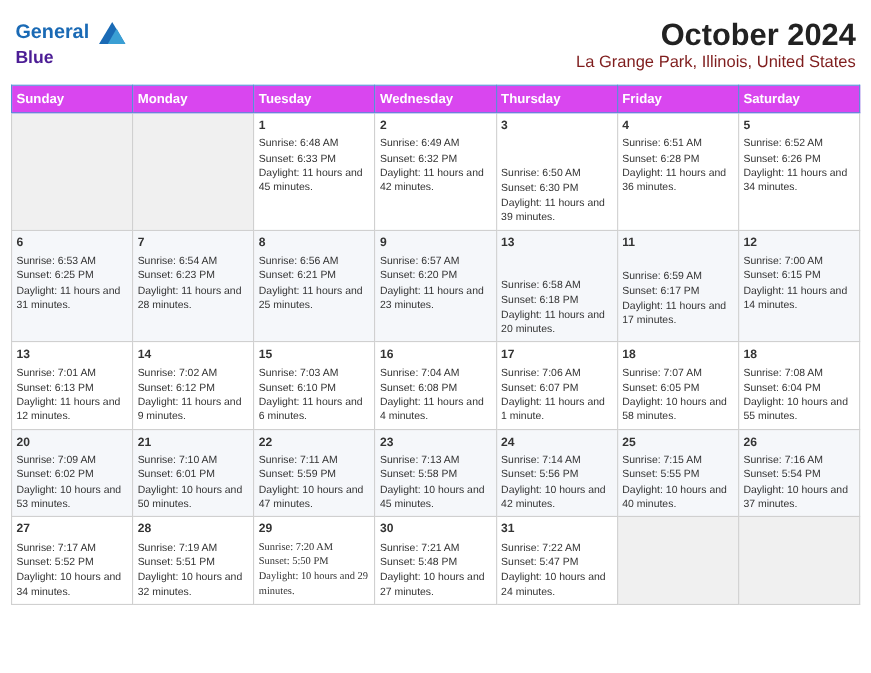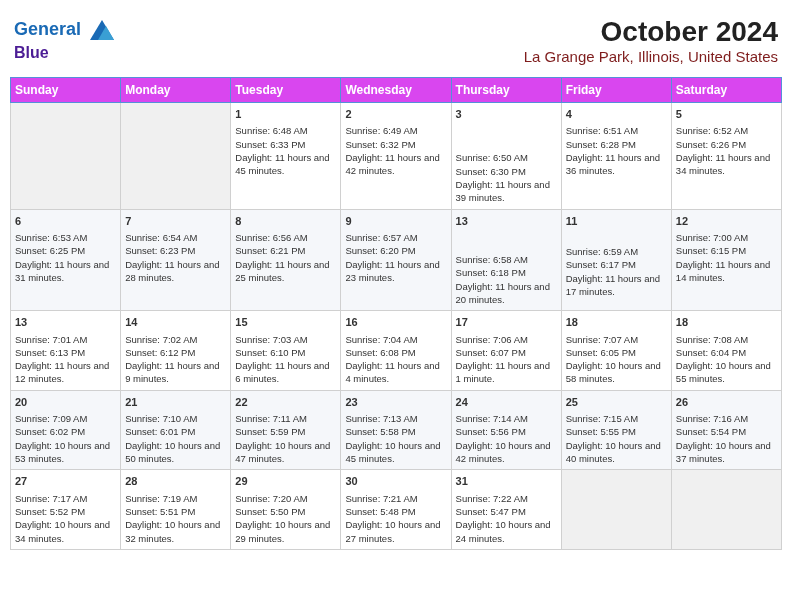--- a/index.html
+++ b/index.html
@@ -299,21 +299,21 @@
 Daylight: 10 hours and 34 minutes.</div>
         </td>
         <td>
           <span class="day-number">28</span>
           <div class="day-info" style="white-space: pre-line;">Sunrise: 7:19 AM
 Sunset: 5:51 PM
 Daylight: 10 hours and 32 minutes.</div>
         </td>
         <td>
           <span class="day-number">29</span>
-          <div class="day-info" style="white-space: pre-line;">Sunrise: 7:20 AM
+          <div class="day-info" style="white-space: pre-line; font-family: Liberation Serif, serif;">Sunrise: 7:20 AM
 Sunset: 5:50 PM
 Daylight: 10 hours and 29 minutes.</div>
         </td>
         <td>
           <span class="day-number">30</span>
           <div class="day-info" style="white-space: pre-line;">Sunrise: 7:21 AM
 Sunset: 5:48 PM
 Daylight: 10 hours and 27 minutes.</div>
         </td>
         <td>

